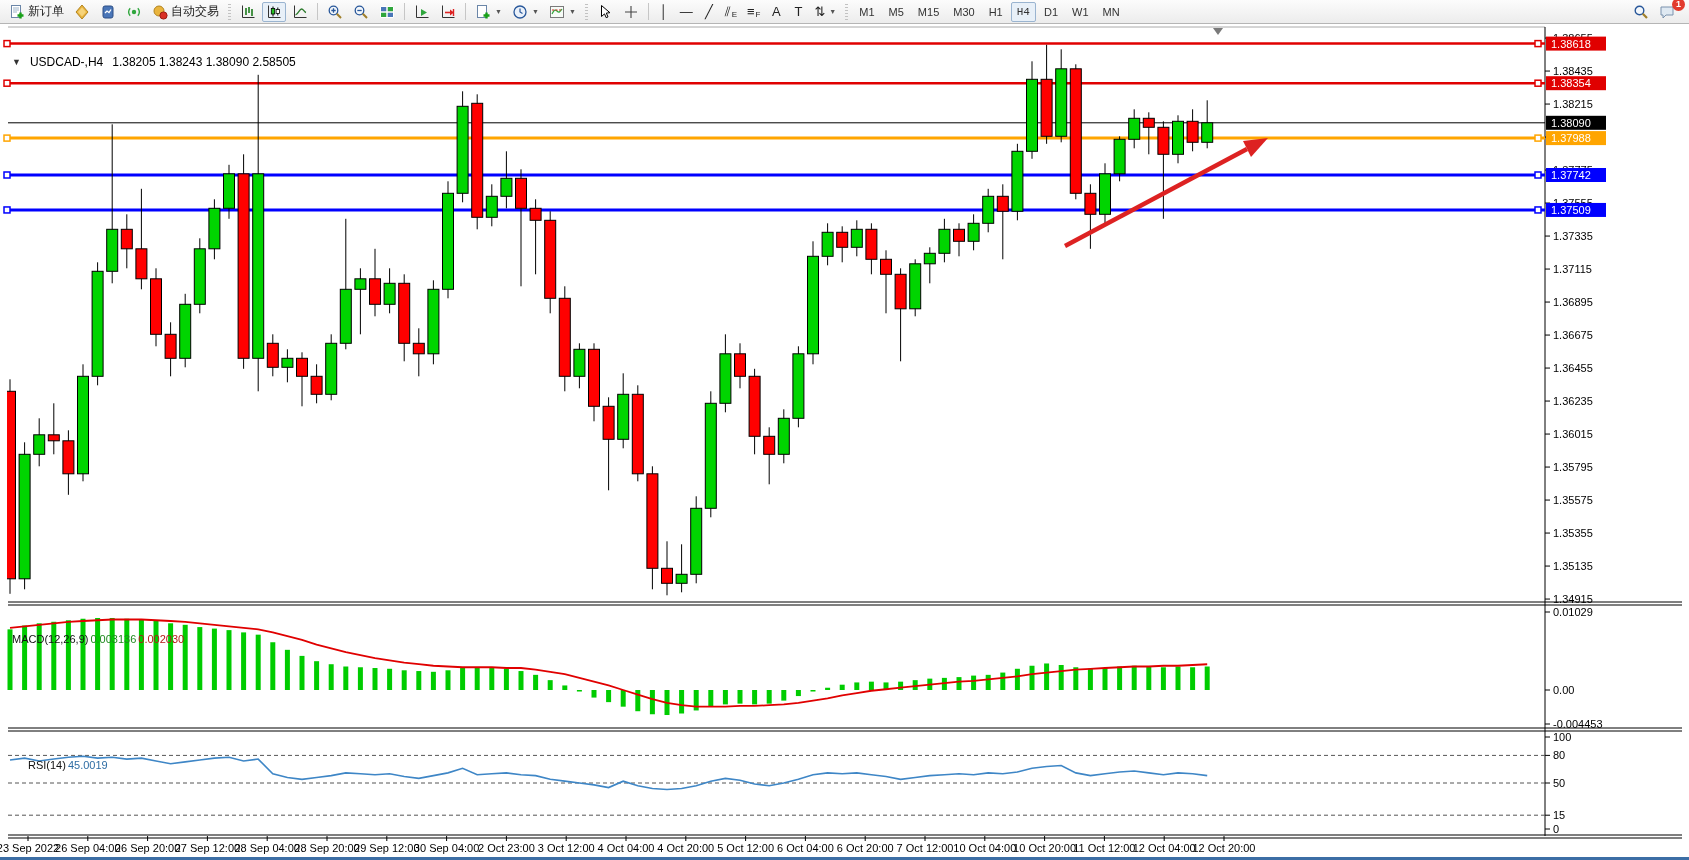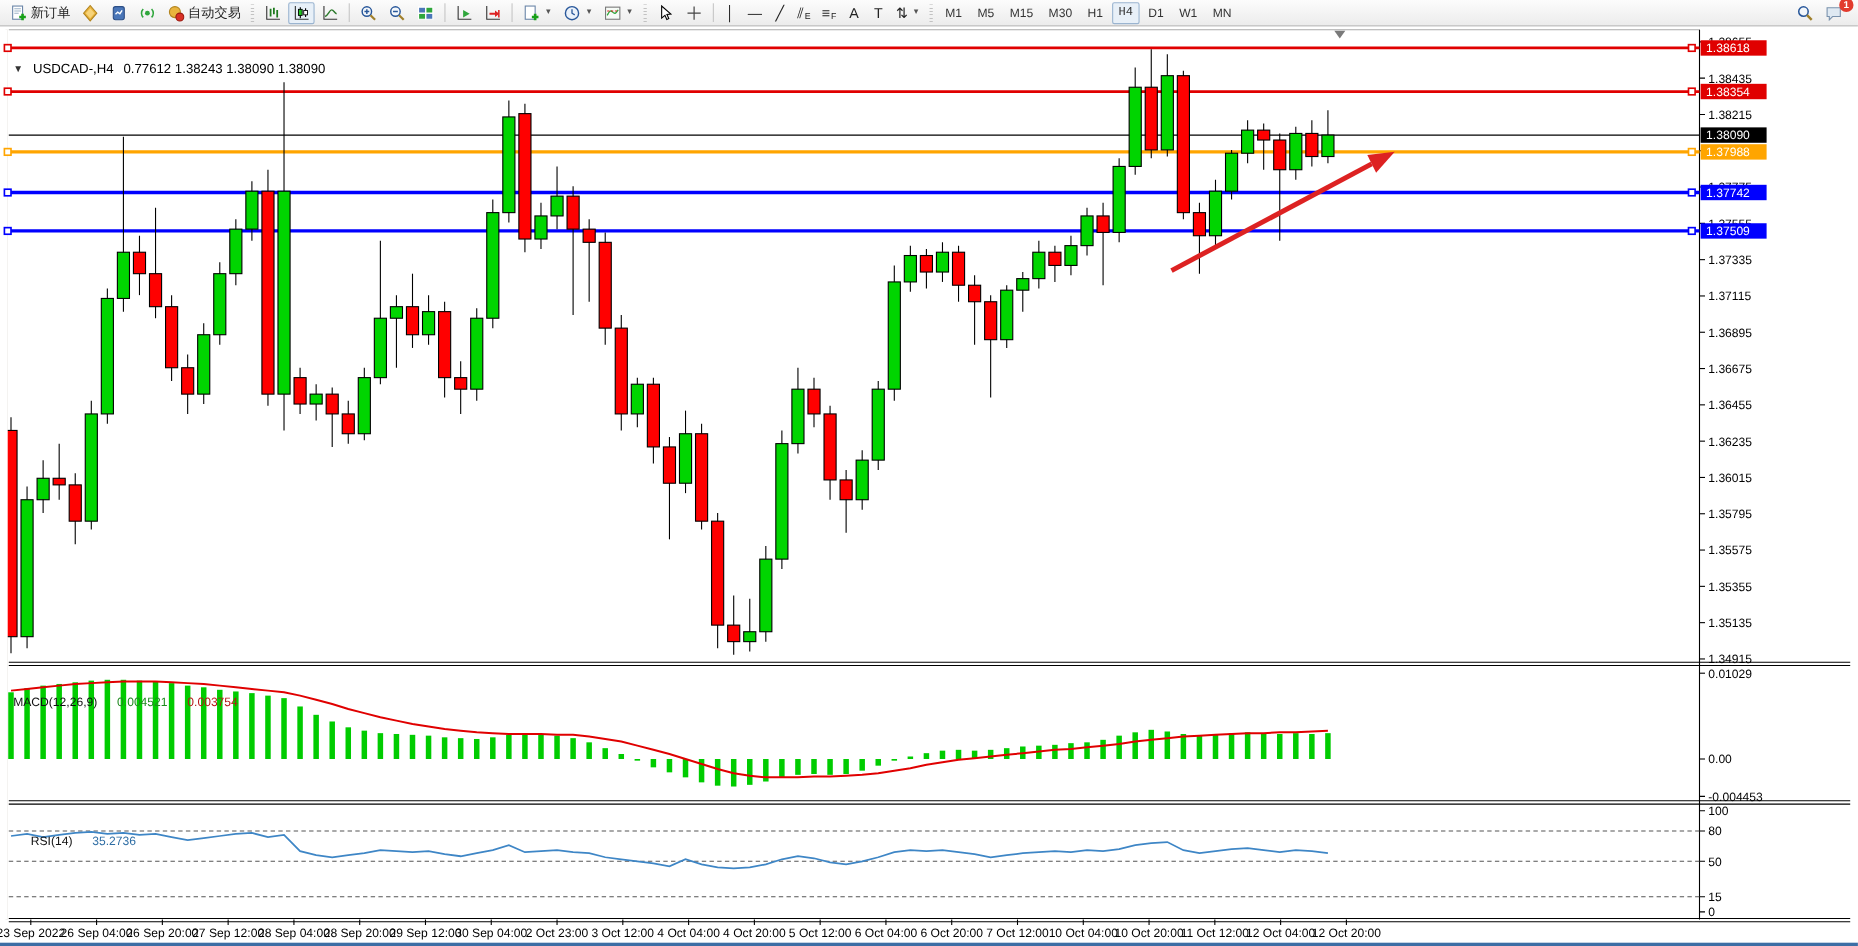--- a/index.html
+++ b/index.html
@@ -35,21 +35,21 @@
   }
   .glyph { font-size:13px; line-height:1; }
   .sub { font-size:8px; margin-left:-2px; margin-top:6px; }
   
   .chart-window { position:absolute; top:25px; left:0; width:1689px; height:832px; background:#fff; }
   .chart-title {
     position:absolute; left:12px; top:30px; z-index:10; display:flex; gap:9px;
     font-size:12px; color:#000; align-items:center;
   }
   .chart-title .tri { font-size:9px; color:#333; }
-  .ind-label { position:absolute; z-index:10; font-size:11px; display:flex; gap:18px; }
+  .ind-label { position:absolute; z-index:10; font-size:11px; display:flex; gap:2px; }
   #chart-svg { position:absolute; top:25px; left:0; }
   .bottom-strip { position:absolute; left:0; bottom:0; width:1689px; height:3px; background:#3c6ea5; }
   .icon16 { width:16px; height:16px; display:block; }
 </style>
 </head>
 <body>
 
 <div class="toolbar">
   <div class="tb-btn">
     <svg class="icon16" viewBox="0 0 16 16">
@@ -241,31 +241,31 @@
       </svg>
       <span class="badge">1</span>
     </div>
   </div>
 </div>
 
 <div class="chart-window">
   <div class="chart-title">
     <span class="tri">▼</span>
     <span>USDCAD-,H4</span>
-    <span>0.77612 1.38243 1.38090 1.38090</span>
+    <span>1.38205 1.38243 1.38090 2.58505</span>
   </div>
 
   <div class="ind-label" style="left:12px; top:608px">
     <span>MACD(12,26,9)</span>
-    <span style="color:#1f8a1f">0.004521</span>
-    <span style="color:#b51717">0.003754</span>
+    <span style="color:#1f8a1f">0.003136</span>
+    <span style="color:#b51717">0.002030</span>
   </div>
   <div class="ind-label" style="left:28px; top:734px">
     <span>RSI(14)</span>
-    <span style="color:#2e6da4">35.2736</span>
+    <span style="color:#2e6da4">45.0019</span>
   </div>
 </div>
 
 <svg id="chart-svg" width="1689" height="832" viewBox="0 25 1689 832" font-family="Liberation Sans, sans-serif" font-size="11">
     <line x1="8" y1="27" x2="1545" y2="27" stroke="#aaa" stroke-width="1"></line>
     <line x1="8" y1="602" x2="1682" y2="602" stroke="#000" stroke-width="1"></line>
     <line x1="8" y1="605" x2="1682" y2="605" stroke="#000" stroke-width="1"></line>
     <line x1="8" y1="728" x2="1682" y2="728" stroke="#000" stroke-width="1"></line>
     <line x1="8" y1="731" x2="1682" y2="731" stroke="#000" stroke-width="1"></line>
     <line x1="8" y1="835" x2="1682" y2="835" stroke="#000" stroke-width="1"></line>

